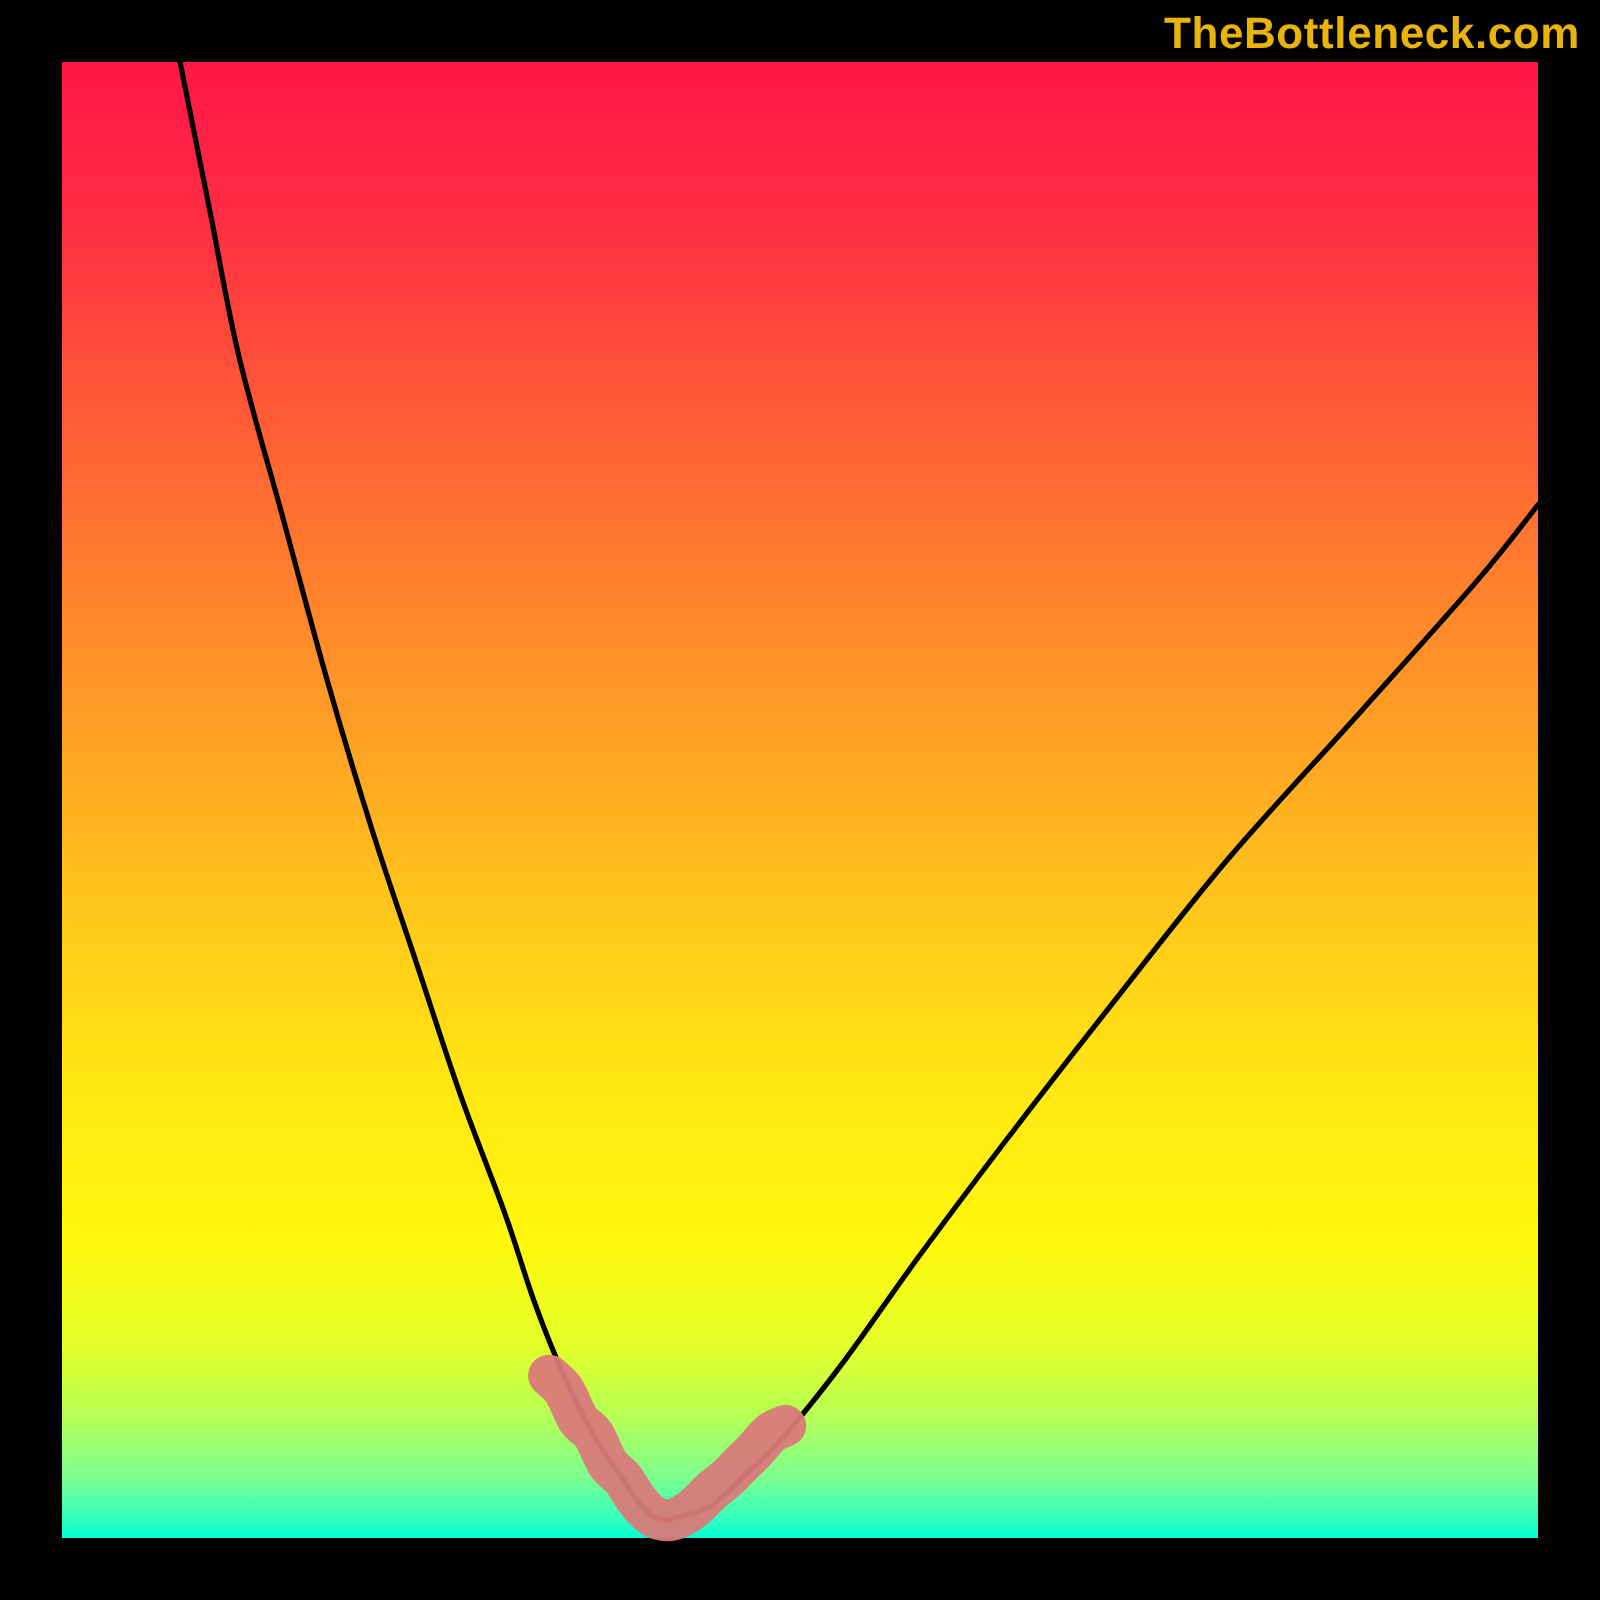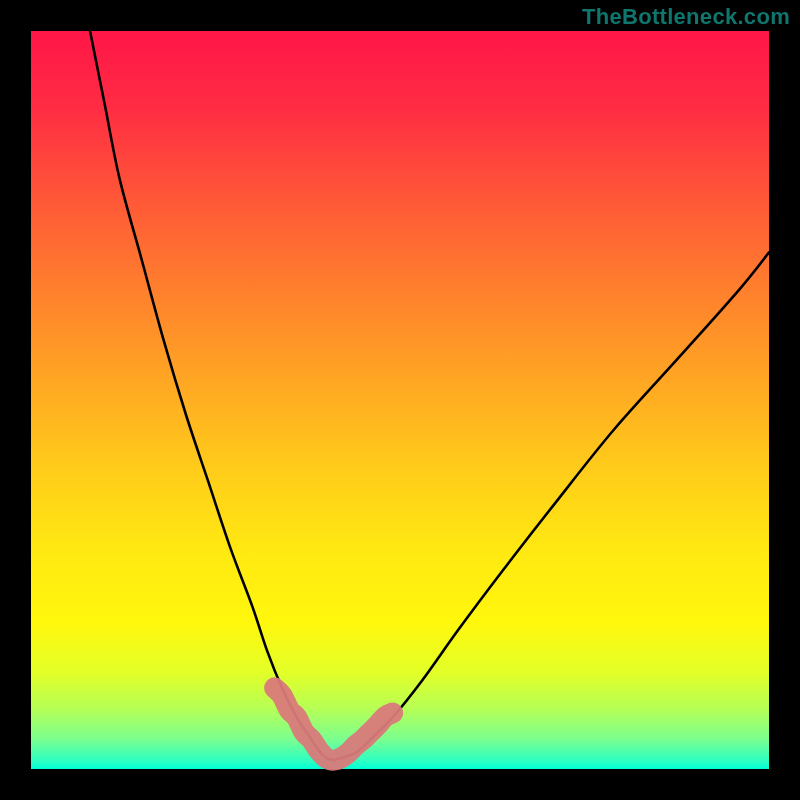--- a/index.html
+++ b/index.html
@@ -30,21 +30,21 @@
       #b4ff58 92%,
       #7aff90 96%,
       #2affc4 99%,
       #00ffd8 100%
     );
   }
   .attribution {
     position: absolute;
     top: 4px;
     right: 10px;
-    color: #0f766e;
+    color: #eab308;
     font-size: 22px;
     font-weight: 600;
     letter-spacing: 0.3px;
     background: transparent;
     text-align: center;
   }
   svg.overlay {
     position: absolute;
     left: 31px;
     top: 31px;

